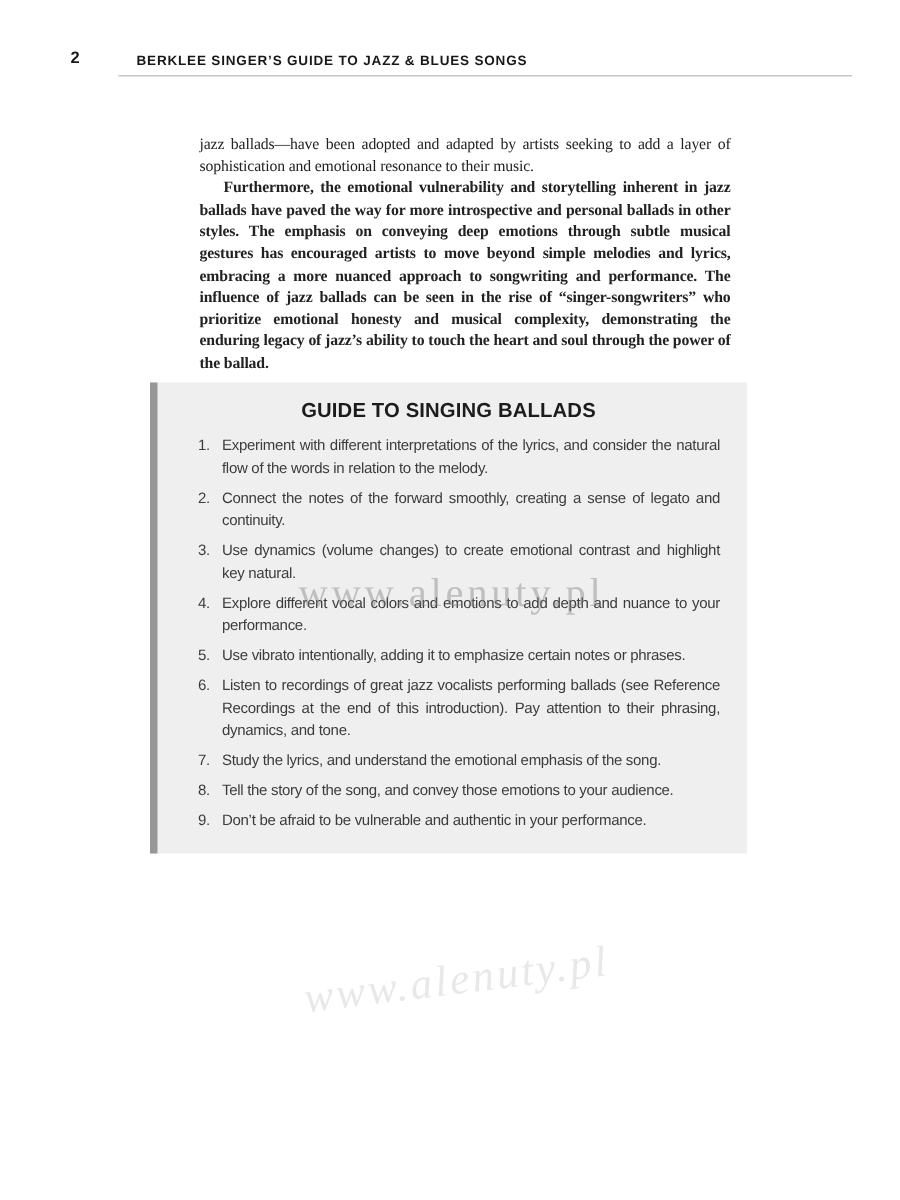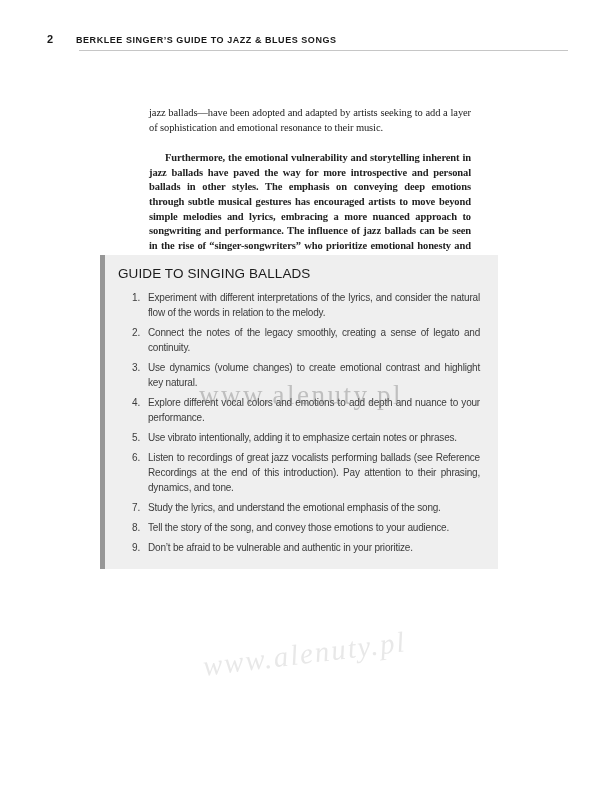--- a/index.html
+++ b/index.html
@@ -8,52 +8,52 @@
     background:#ffffff; overflow:hidden;
   }
 
   
   .page-number {
     position:absolute; top:33px; left:47px;
     font-family:"Liberation Sans",sans-serif; font-weight:bold;
     font-size:11px; color:#181818;
   }
   .running-head {
-    position:absolute; top:35px; left:76px;
+    position:absolute; top:35px; left:91px;
     font-family:"Liberation Sans",sans-serif; font-weight:bold;
     font-size:9px; letter-spacing:0.55px; color:#181818;
     white-space:nowrap;
   }
   .head-rule {
     position:absolute; top:50px; left:79px; width:489px; height:1px;
     background:#c6c6c6;
   }
 
   
   .intro {
     position:absolute; left:133px; top:90px; width:354px;
     font-family:"Liberation Serif",serif;
     font-size:10.5px; line-height:14.6px; letter-spacing:-0.1px;
     color:#222222; text-align:justify;
   }
-  .intro p { margin:16px; }
+  .intro p { margin:0; }
   .intro p.indented { text-indent:16px;font-weight:bold; }
 
   
   .guide-box {
     position:absolute; left:100px; top:255px; width:398px;
     box-sizing:border-box;
     background:#efefef;
     border-left:5px solid #979797;
     padding:11px 18px 9px 13px;
   }
   .guide-title {
     margin:0 0 9px 0;
-    font-family:"Liberation Sans",sans-serif; font-weight:normal;
-    font-size:13.5px; letter-spacing:0.1px; color:#1c1c1c;
+    font-family:"Liberation Sans",sans-serif; font-weight:bold;
+    font-size:13.5px; letter-spacing:0.1px; color:#1c1c1c;text-align:center;
   }
   .guide-list { list-style:none; margin:0; padding:0 0 0 4px; }
   .guide-list li {
     display:flex; margin-bottom:5px;
     font-family:"Liberation Sans",sans-serif;
     font-size:10px; line-height:15px; letter-spacing:-0.2px;
     color:#3c3c3c;
   }
   .guide-list .num { flex:0 0 18px; text-align:right; margin-right:8px; }
   .guide-list .txt { flex:1; text-align:justify; }
@@ -93,21 +93,21 @@
 
   <section class="guide-box">
     <h2 class="guide-title">GUIDE TO SINGING BALLADS</h2>
     <ol class="guide-list">
         <li>
           <span class="num">1.</span>
           <span class="txt">Experiment with different interpretations of the lyrics, and consider the natural flow of the words in relation to the melody.</span>
         </li>
         <li>
           <span class="num">2.</span>
-          <span class="txt">Connect the notes of the legacy smoothly, creating a sense of legato and continuity.</span>
+          <span class="txt">Connect the notes of the forward smoothly, creating a sense of legato and continuity.</span>
         </li>
         <li>
           <span class="num">3.</span>
           <span class="txt">Use dynamics (volume changes) to create emotional contrast and highlight key natural.</span>
         </li>
         <li>
           <span class="num">4.</span>
           <span class="txt">Explore different vocal colors and emotions to add depth and nuance to your performance.</span>
         </li>
         <li>
@@ -121,21 +121,21 @@
         <li>
           <span class="num">7.</span>
           <span class="txt">Study the lyrics, and understand the emotional emphasis of the song.</span>
         </li>
         <li>
           <span class="num">8.</span>
           <span class="txt">Tell the story of the song, and convey those emotions to your audience.</span>
         </li>
         <li>
           <span class="num">9.</span>
-          <span class="txt">Don’t be afraid to be vulnerable and authentic in your prioritize.</span>
+          <span class="txt">Don’t be afraid to be vulnerable and authentic in your performance.</span>
         </li>
       </ol>
   </section>
 
   <div class="watermark wm-mid">www.alenuty.pl</div>
 
   <div class="watermark wm-bottom">www.alenuty.pl</div>
 
 </div>
 

